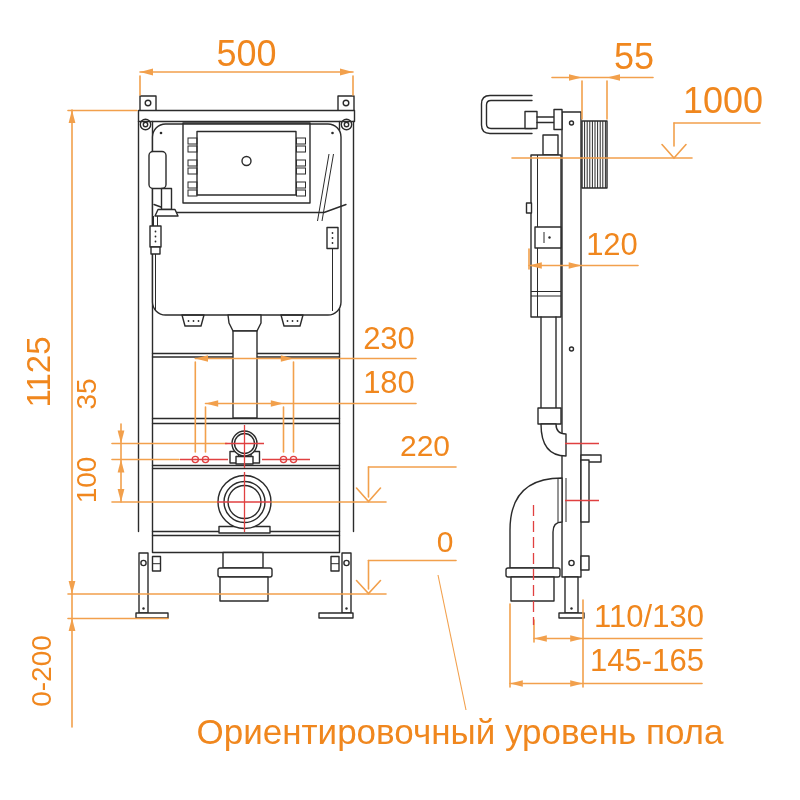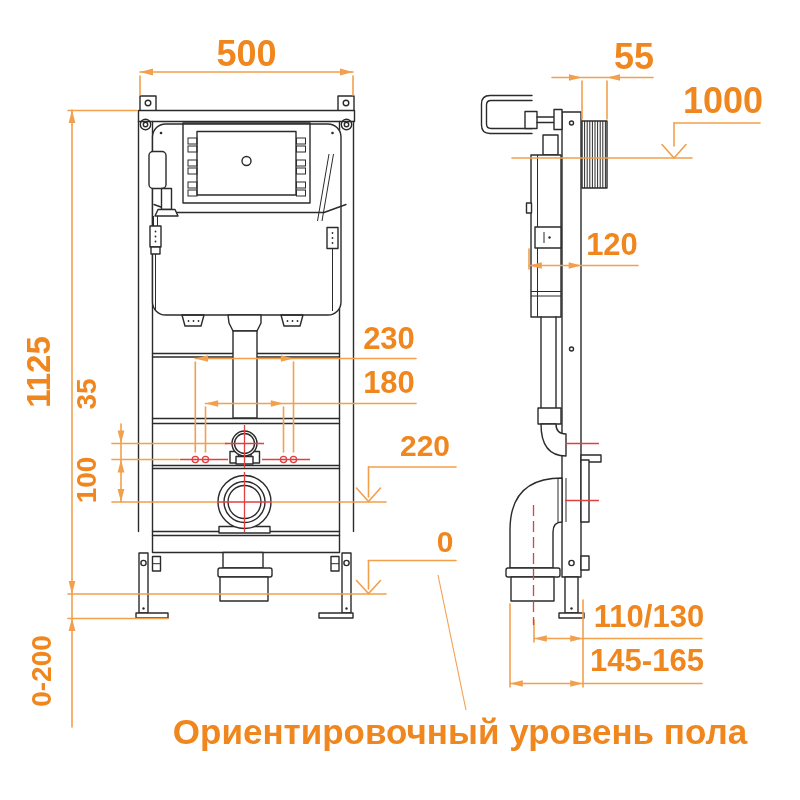--- a/index.html
+++ b/index.html
@@ -1,17 +1,17 @@
 <!DOCTYPE html>
 <html style="--dimtext: #F0871E; --dimline: #F2A04C; --red: #E04040; --ink: #2B2B2B; --bg: #FFFFFF;"><head>
 <meta charset="utf-8">
 <style>
   html,body{margin:0;padding:0;background:#ffffff;}
   .stage{width:672px;height:800px;position:relative;background:var(--bg,#fff);
-         font-family:"Liberation Sans", sans-serif;font-weight:bold;}
+         font-family:"Liberation Sans", sans-serif;}
   svg{display:block;}
   .s   {stroke:var(--ink,#2b2b2b);fill:none;stroke-width:1.4;stroke-linecap:round;stroke-linejoin:round;}
   .sf  {stroke:var(--ink,#2b2b2b);fill:#ffffff;stroke-width:1.4;stroke-linejoin:round;}
   .st  {stroke:var(--ink,#2b2b2b);fill:none;stroke-width:1;}
   .ind {fill:var(--ink,#2b2b2b);stroke:none;}
   .dim {stroke:var(--dimline,#F2A04C);fill:none;stroke-width:1.6;stroke-linecap:round;}
   .dimt{stroke:var(--dimline,#F2A04C);fill:none;stroke-width:1.1;}
   .dimf{fill:var(--dimline,#F2A04C);stroke:none;}
   .red {stroke:var(--red,#E04040);fill:none;stroke-width:1.3;}
   .redf{fill:var(--red,#E04040);stroke:none;}

